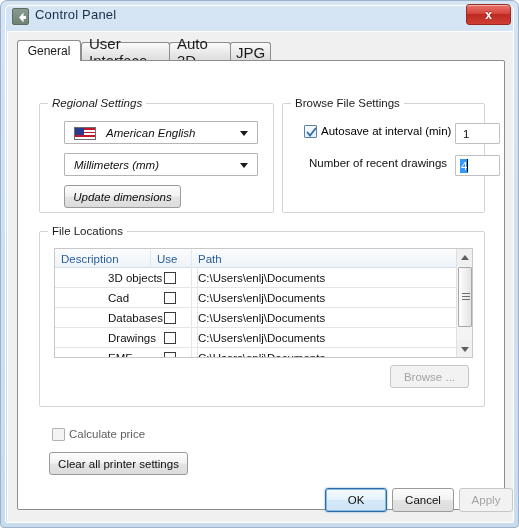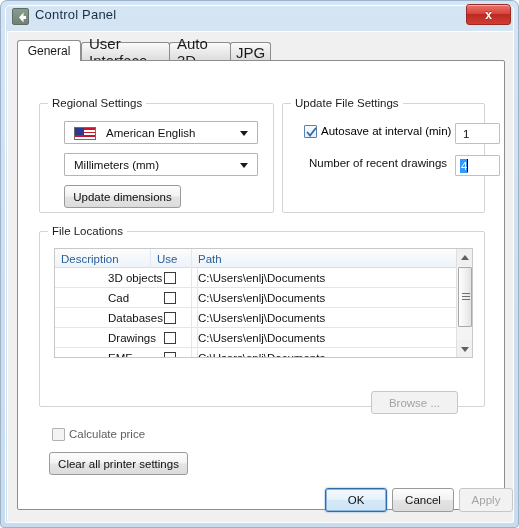--- a/index.html
+++ b/index.html
@@ -356,42 +356,42 @@
 
     <div class="tabstrip">
       <div class="tab active" style="left:0px;   width:64px;">General</div>
       <div class="tab" style="left:64px;  width:89px;">User Interface</div>
       <div class="tab" style="left:152px; width:62px;">Auto 3D</div>
       <div class="tab" style="left:213px; width:41px;">JPG</div>
     </div>
 
     <div class="tabpanel">
 
-      <div class="group" style="left:21px; top:42px; width:235px; height:110px;">
+      <div class="group" style="left:21px; top:42px; width:235px; height:110px;font-style:italic;">
         <div class="legend">Regional Settings</div>
 
         <div class="combo" style="left:24px; top:17px; width:194px;">
           <div class="flag">
             <div class="stripes"></div>
             <div class="canton"></div>
           </div>
           <div class="txt">American English</div>
           <div class="arrow"></div>
         </div>
 
         <div class="combo" style="left:24px; top:49px; width:194px;">
           <div class="txt nopad">Millimeters (mm)</div>
           <div class="arrow"></div>
         </div>
 
         <div class="btn" style="left:24px; top:81px; width:117px;">Update dimensions</div>
       </div>
 
       <div class="group" style="left:264px; top:42px; width:203px; height:110px;">
-        <div class="legend">Update File Settings</div>
+        <div class="legend">Browse File Settings</div>
 
         <div class="cb checked" style="left:21px; top:21px;">
           <svg width="11" height="11" viewBox="0 0 11 11">
             <path d="M1.5 5.5 L4 8.5 L9.5 1.5" stroke="#2f6da8" stroke-width="1.8" fill="none" stroke-linecap="round"></path>
           </svg>
         </div>
         <div class="cb-label" style="left:38px; top:21px;">Autosave at interval (min)</div>
         <div class="tinput" style="left:172px; top:19px; width:45px;">1</div>
 
         <div class="static-label" style="left:26px; top:53px;">Number of recent drawings</div>
@@ -457,21 +457,21 @@
             </div>
             <div class="vs-thumb">
               <div class="grip"></div>
             </div>
             <div class="vs-btn down">
               <div class="tri"></div>
             </div>
           </div>
         </div>
 
-        <div class="btn disabled" style="left:331px; top:133px; width:87px;margin-top:26px;">Browse ...</div>
+        <div class="btn disabled" style="left:350px; top:133px; width:79px;">Browse ...</div>
       </div>
 
       <div class="cb grey" style="left:34px; top:367px;"></div>
       <div class="cb-label grey" style="left:51px; top:367px;">Calculate price</div>
 
       <div class="btn" style="left:31px; top:391px; width:139px;">Clear all printer settings</div>
     </div>
 
     <div class="footer">
       <div class="btn focus" style="left:317px; top:8px; width:62px; height:24px;">OK</div>

